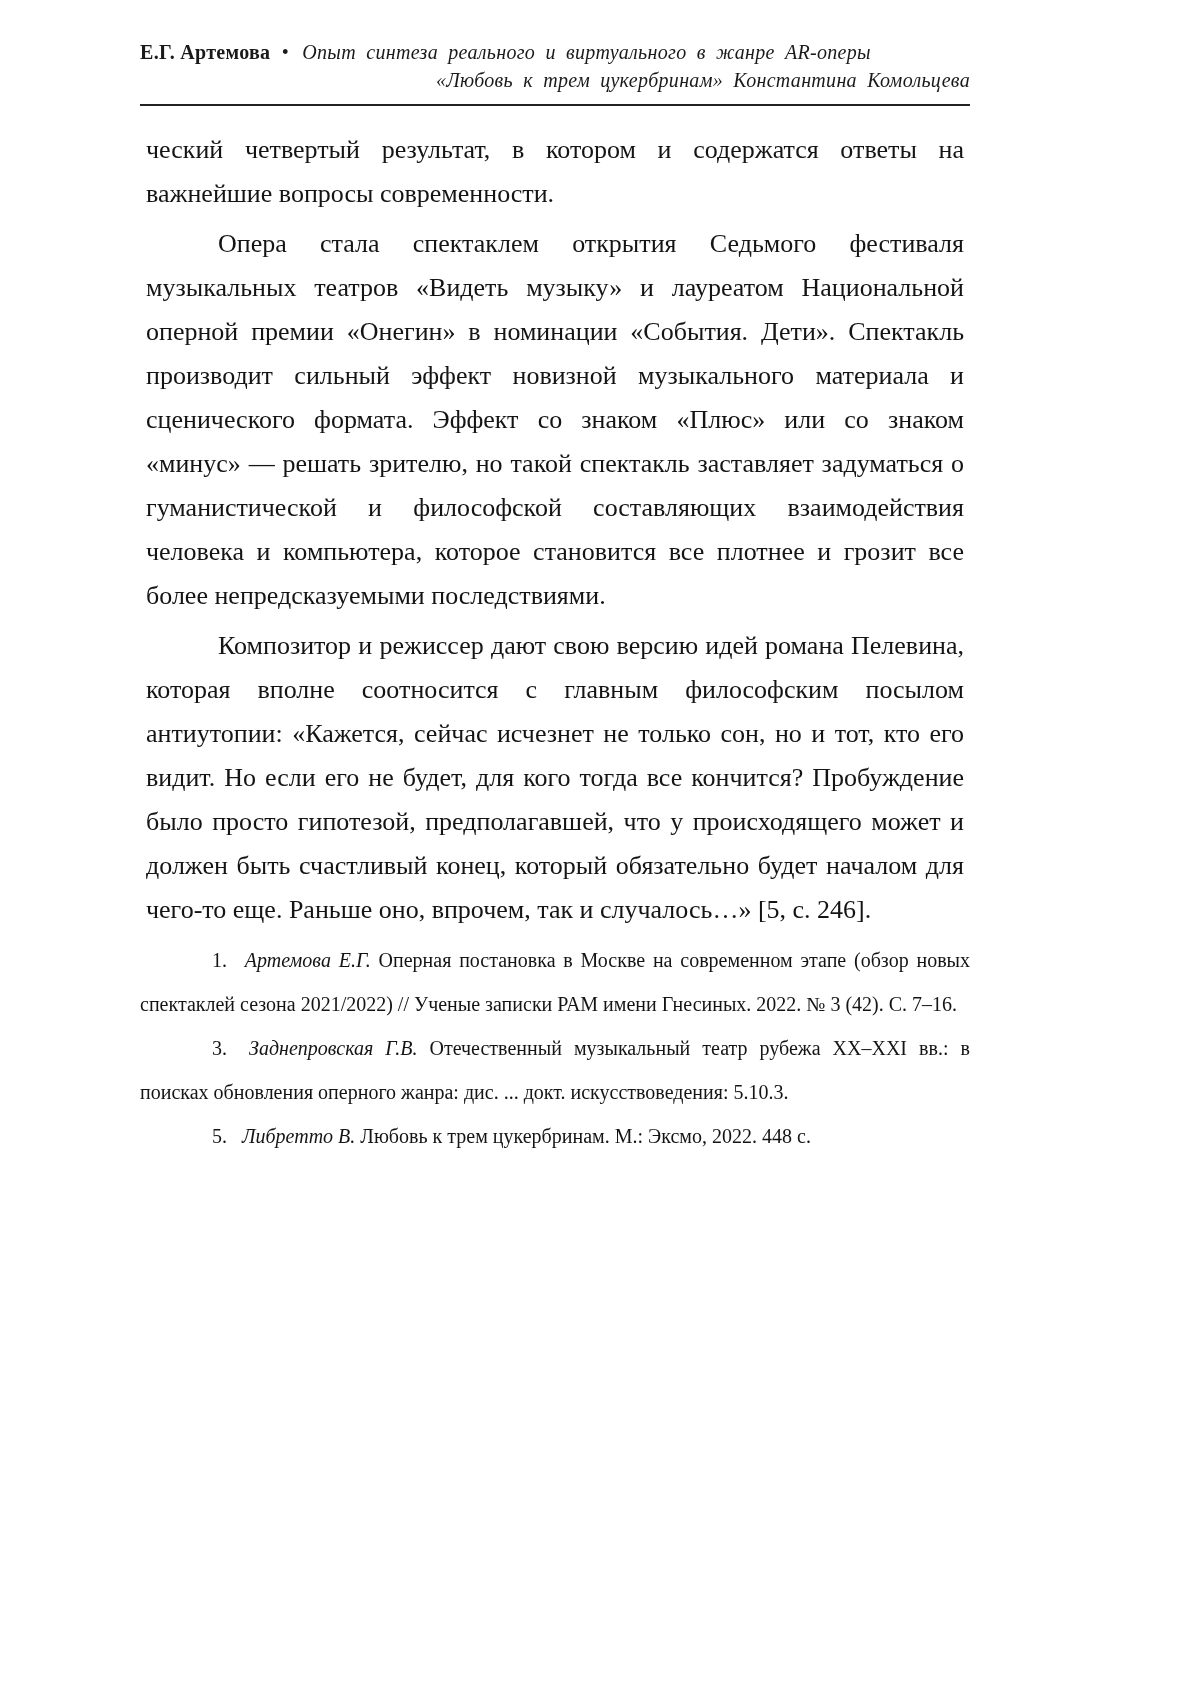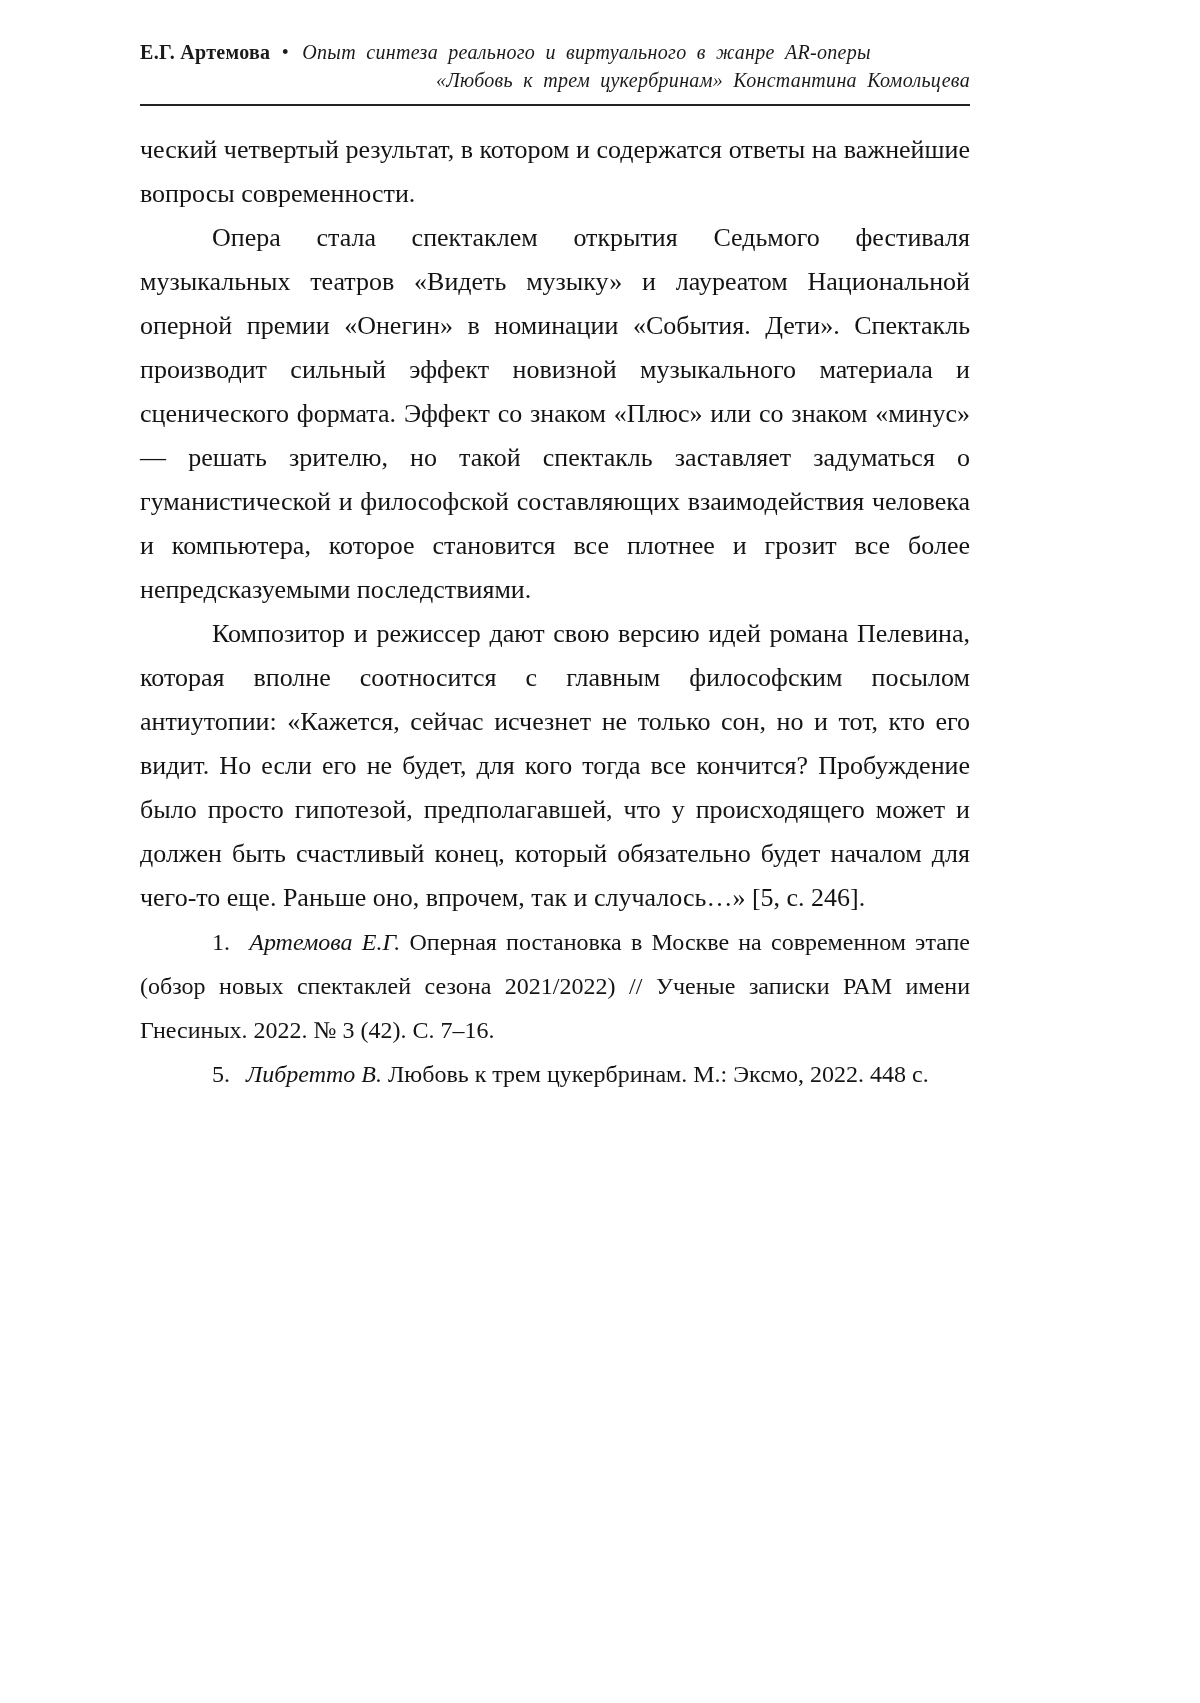--- a/index.html
+++ b/index.html
@@ -47,40 +47,40 @@
   .header-rule {
     border: none;
     border-top: 2px solid #222;
     margin: 10px 0 0 0;
   }
   
   .body-text {
     margin-top: 22px;
   }
   .body-text p {
-    margin: 0;
+    margin: 6px;
     font-size: 26px;
     line-height: 44px;
     text-align: justify;
     text-indent: 72px;
   }
   .body-text p.continuation {
     text-indent: 0;
   }
   
   .bib-heading {
     margin: 62px 0 18px 0;
     font-size: 26px;
     line-height: 44px;
     font-weight: normal;
     text-align: center;
   }
   .bibliography p.bib-item {
     margin: 0;
-    font-size: 24px;
+    font-size: 20px;
     line-height: 44px;
     text-align: justify;
     text-indent: 72px;
   }
   .bib-num {
     margin-right: 10px;
   }
   .bib-author {
     font-style: italic;
   }
@@ -118,20 +118,25 @@
     <p>Композитор и режиссер дают свою версию идей романа Пелевина, которая вполне соотносится с главным философским посылом антиутопии: «Кажется, сейчас исчезнет не только сон, но и тот, кто его видит. Но если его не будет, для кого тогда все кончится? Пробуждение было просто гипотезой, предполагавшей, что у происходящего может и должен быть счастливый конец, который обязательно будет началом для чего-то еще. Раньше оно, впрочем, так и случалось…» [5, с. 246].</p>
 
 
     <section class="bibliography">
       <p class="bib-item">
         <span class="bib-num">1.</span>
         <span class="bib-author">Артемова Е.Г.</span>
         <span class="bib-text">Оперная постановка в Москве на современном этапе (обзор новых спектаклей сезона 2021/2022) // Ученые записки РАМ имени Гнесиных. 2022. № 3 (42). С. 7–16.</span>
       </p>
       <p class="bib-item">
+        <span class="bib-num">3.</span>
+        <span class="bib-author">Заднепровская Г.В.</span>
+        <span class="bib-text">Отечественный музыкальный театр рубежа XX–XXI вв.: в поисках обновления оперного жанра: дис. ... докт. искусствоведения: 5.10.3.</span>
+      </p>
+      <p class="bib-item">
         <span class="bib-num">5.</span>
         <span class="bib-author">Либретто В.</span>
         <span class="bib-text">Любовь к трем цукербринам. М.: Эксмо, 2022. 448 с.</span>
       </p>
     </section>
   </main>
 
   <footer class="page-footer">
     <span>167</span>
   </footer>

